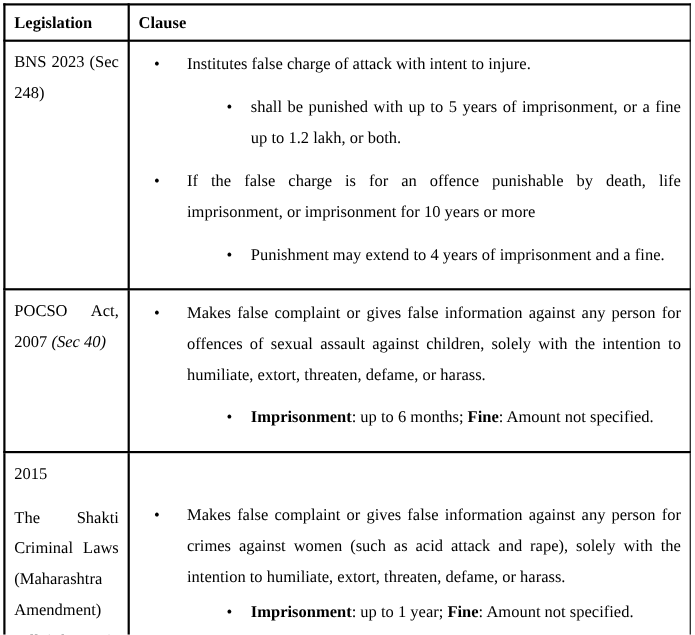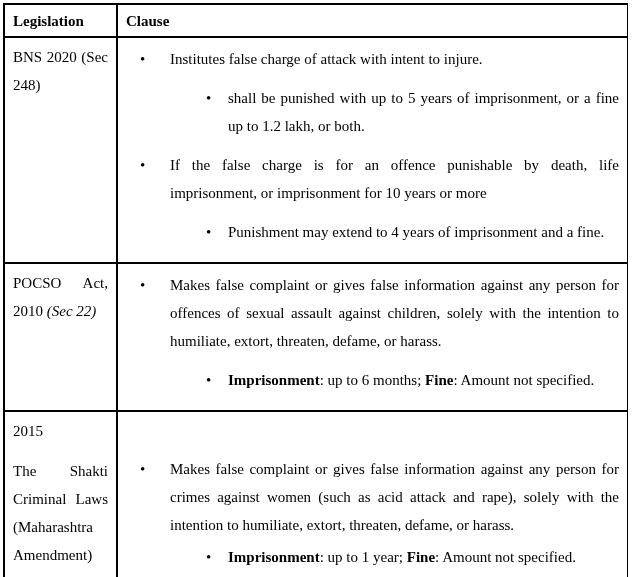--- a/index.html
+++ b/index.html
@@ -75,21 +75,21 @@
     </colgroup>
     <thead>
       <tr class="header-row">
         <th class="hdr">Legislation</th>
         <th class="hdr">Clause</th>
       </tr>
     </thead>
     <tbody>
         <tr class="body-row-0">
           <td class="leg-cell">
-            <div class="leg-para"><span>BNS 2020 (Sec 248)</span></div>
+            <div class="leg-para"><span>BNS 2023 (Sec 248)</span></div>
           </td>
           <td class="off-cell">
             <div class="bullet-item level-1">
               <span class="bullet">•</span>
               <span class="bullet-text"><span>Institutes false charge of attack with intent to injure.</span></span>
             </div>
             <div class="bullet-item level-2">
               <span class="bullet">•</span>
               <span class="bullet-text"><span>shall be punished with up to 5 years of imprisonment, or a fine up to 1.2 lakh, or both.</span></span>
             </div>
@@ -98,21 +98,21 @@
               <span class="bullet-text"><span>If the false charge is for an offence punishable by death, life imprisonment, or imprisonment for 10 years or more</span></span>
             </div>
             <div class="bullet-item level-2">
               <span class="bullet">•</span>
               <span class="bullet-text"><span>Punishment may extend to 4 years of imprisonment and a fine.</span></span>
             </div>
           </td>
         </tr>
         <tr class="body-row-1">
           <td class="leg-cell">
-            <div class="leg-para"><span>POCSO Act, 2010 </span><span class="i">(Sec 22)</span></div>
+            <div class="leg-para"><span>POCSO Act, 2007 </span><span class="i">(Sec 40)</span></div>
           </td>
           <td class="off-cell">
             <div class="bullet-item level-1">
               <span class="bullet">•</span>
               <span class="bullet-text"><span>Makes false complaint or gives false information against any person for offences of sexual assault against children, solely with the intention to humiliate, extort, threaten, defame, or harass.</span></span>
             </div>
             <div class="bullet-item level-2">
               <span class="bullet">•</span>
               <span class="bullet-text"><span class="b">Imprisonment</span><span>: up to 6 months; </span><span class="b">Fine</span><span>: Amount not specified.</span></span>
             </div>

